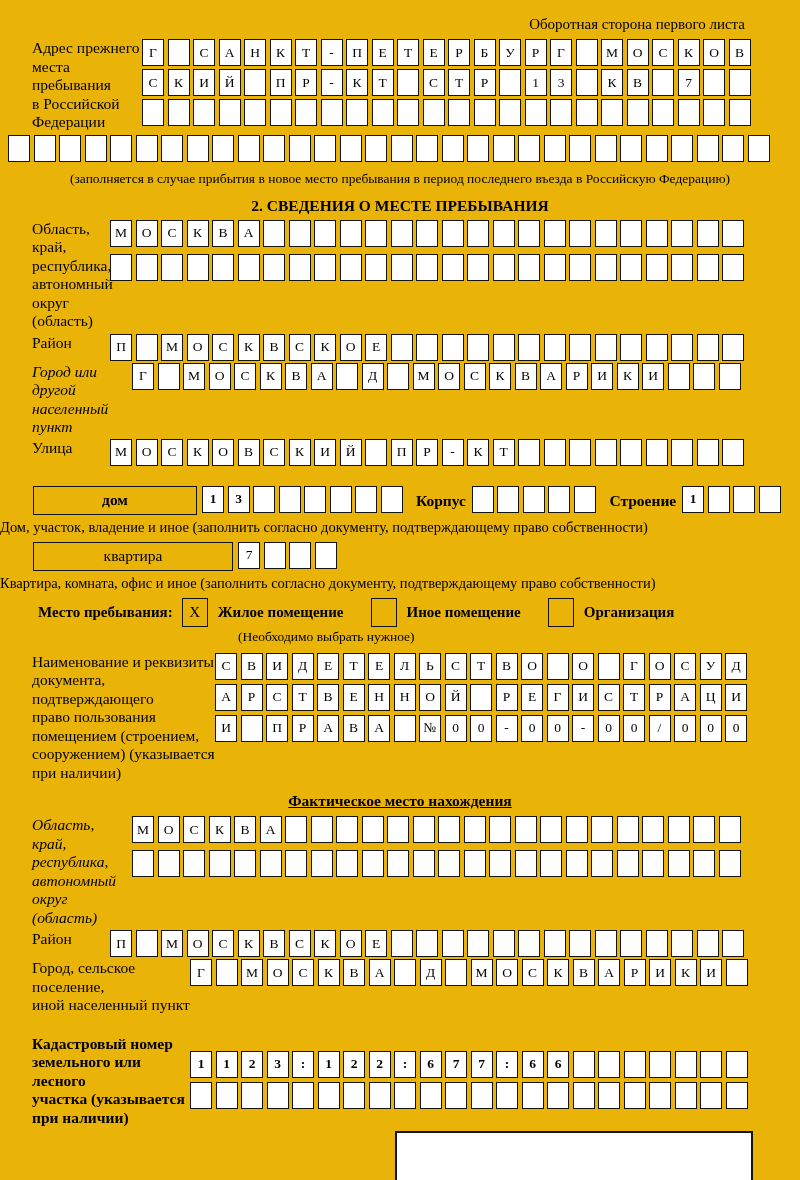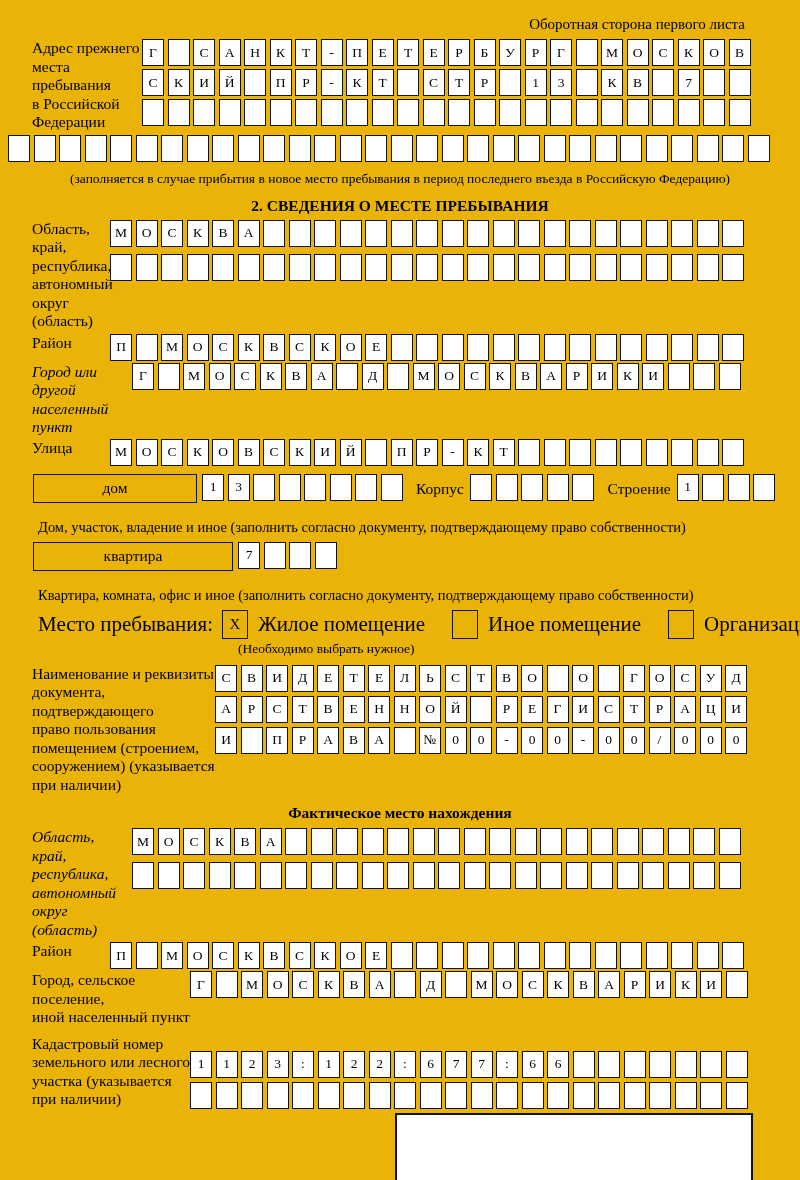--- a/index.html
+++ b/index.html
@@ -14,30 +14,30 @@
   .gap7{gap:7px;} .gap4{gap:4px;}
   .cells{display:flex;flex:none;}
   .cell{flex:none;width:22px;height:27px;box-sizing:border-box;border:1.6px solid #141414;
         margin-right:3.5px;display:flex;align-items:center;justify-content:center;
         font-size:13.5px;line-height:1;background:#fff;}
   .bigbox{flex:none;height:29px;box-sizing:border-box;border:1.6px solid #141414;
         display:flex;align-items:center;justify-content:center;font-size:15.5px;margin-right:5px;}
   .bw164{width:164px;} .bw200{width:200px;}
   .inlbl{flex:none;font-size:15.5px;line-height:29px;padding:0 6px 0 10px;}
   .h2{text-align:center;font-weight:bold;font-size:15.5px;margin:9px 0 5px 0;}
-  .h3{text-align:center;font-weight:bold;font-size:15.5px;margin:10px 0 4px 0;}
+  .h3{text-align:center;font-weight:bold;font-size:15.5px;margin:10px 0 4px 0;text-decoration:underline;}
   .note-c{text-align:center;font-size:13.5px;line-height:19px;margin-top:7px;}
-  .note-l{font-size:14.5px;padding-left:38px;margin-top:16px;}
+  .note-l{font-size:14.5px;margin-top:4px;}
   .stay{align-items:center;margin-top:6px;}
-  .slbl{font-size:21px;flex:none;}
+  .slbl{font-size:15px;flex:none;font-weight:bold;}
   .chk{flex:none;width:26px;height:29px;box-sizing:border-box;border:1.6px solid #141414;
        display:flex;align-items:center;justify-content:center;font-size:15px;margin:0 10px 0 9px;}
   .chk.sp{margin-left:27px;}
   .note-stay{font-size:13.5px;margin:2px 0 0 238px;}
-  .mt2{margin-top:2px;} .mt3{margin-top:3px;} .mt4{margin-top:8px;} .mt6{margin-top:6px;} .mt8{margin-top:8px;}
+  .mt2{margin-top:2px;} .mt3{margin-top:3px;} .mt4{margin-top:20px;font-weight:bold;} .mt6{margin-top:6px;} .mt8{margin-top:8px;}
   .stamp{width:358px;height:178px;box-sizing:border-box;border:2px solid #141414;margin:4px 0 6px 395px;background:#fff;}
   .cadcells{margin-top:16px;}
 </style>
 </head>
 <body>
 
 <div class="page">
 
   <div class="corner">Оборотная сторона первого листа</div>
 

